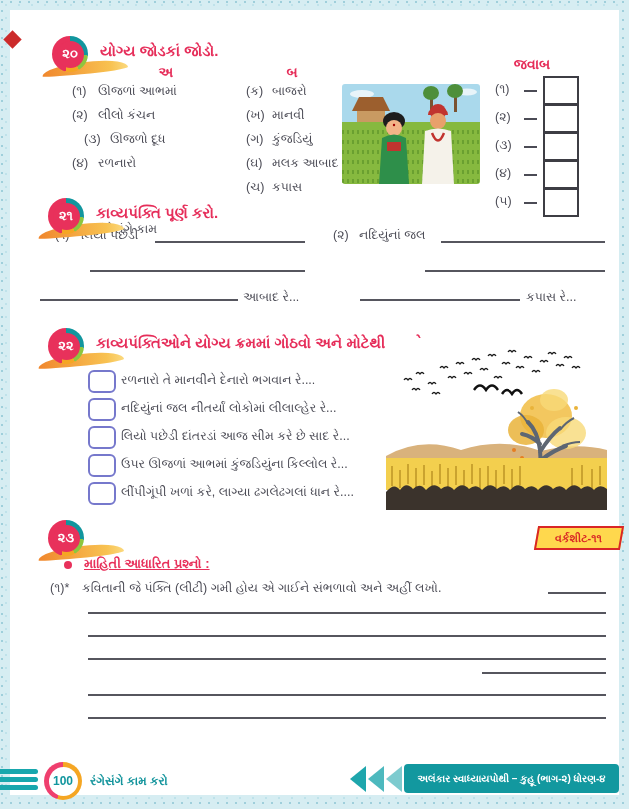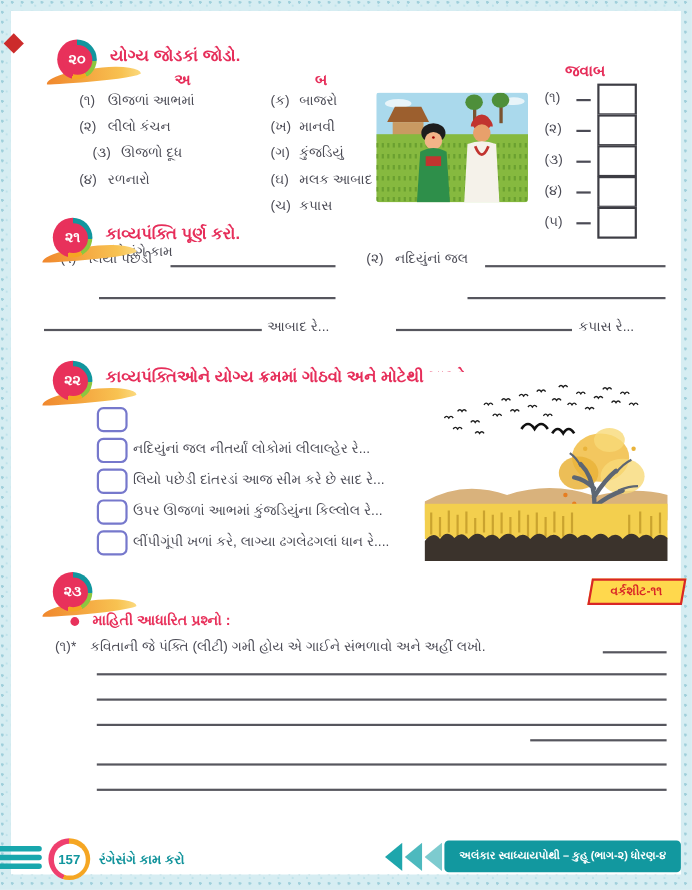--- a/index.html
+++ b/index.html
@@ -36,21 +36,21 @@
   .ans-dash{height:2px;background:#4b4b55;width:13px;}
   .ans-box{width:32px;height:25px;background:#fff;border:2px solid #3d3d44;}
   .wline{height:0;border-bottom:2px solid #56565e;}
   .body-text{font-size:12.5px;color:#4b4b55;white-space:nowrap;}
   .checkbox{width:24px;height:19px;background:#fff;border:2px solid #7678cc;border-radius:6px;}
   .ws-badge{
     background:#ffd84d;border:2px solid #d92626;transform:skewX(-10deg);
     display:flex;align-items:center;justify-content:center;height:20px;
   }
   .ws-badge span{transform:skewX(10deg);color:#d92626;font-weight:bold;font-size:11px;white-space:nowrap;}
-  .subhead{color:#e8315b;font-weight:bold;font-size:13px;white-space:nowrap;}
+  .subhead{color:#e8315b;font-weight:bold;font-size:13px;white-space:nowrap;text-decoration:underline;}
   .bullet-dot{width:8px;height:8px;border-radius:50%;background:#e8315b;}
   .corner-mark{width:13px;height:13px;background:#cc2b2b;transform:rotate(45deg);}
   .foot-bar{height:5px;background:#18a7ad;border-radius:0 3px 3px 0;}
   .page-circle{
     width:38px;height:38px;border-radius:50%;
     background:conic-gradient(#f5a623 0 55%,#ef3f6e 55% 100%);
     display:flex;align-items:center;justify-content:center;z-index:3;
   }
   .page-circle .inner{
     width:29px;height:29px;border-radius:50%;background:#fff;color:#11969e;
@@ -153,20 +153,21 @@
   <div class="abs wline" style="left:360px;top:299px;width:160px;"></div>
   <div class="abs body-text" style="left:526px;top:290px;">કપાસ રે...</div>
 
   <div class="abs swoosh" style="left:38px;top:354px;width:86px;"></div>
   <div class="abs sec-badge" style="left:48px;top:328px;">
     <div class="inner">૨૨</div>
   </div>
   <div class="abs sec-title" style="left:96px;top:334px;">કાવ્યપંક્તિઓને યોગ્ય ક્રમમાં ગોઠવો અને મોટેથી ગાઓ.</div>
 
   <div class="abs checkbox" style="left:88px;top:370px;"></div>
+  <div class="abs body-text" style="left:121px;top:373px;">રળનારો તે માનવીને દેનારો ભગવાન રે....</div>
   <div class="abs checkbox" style="left:88px;top:398px;"></div>
   <div class="abs body-text" style="left:121px;top:401px;">નદિયુંનાં જલ નીતર્યાં લોકોમાં લીલાલ્હેર રે...</div>
   <div class="abs checkbox" style="left:88px;top:426px;"></div>
   <div class="abs body-text" style="left:121px;top:429px;">લિયો પછેડી દાંતરડાં આજ સીમ કરે છે સાદ રે...</div>
   <div class="abs checkbox" style="left:88px;top:454px;"></div>
   <div class="abs body-text" style="left:121px;top:457px;">ઉપર ઊજળાં આભમાં કુંજડિયુંના કિલ્લોલ રે...</div>
   <div class="abs checkbox" style="left:88px;top:482px;"></div>
   <div class="abs body-text" style="left:121px;top:485px;">લીંપીગૂંપી ખળાં કરે, લાગ્યા ઢગલેઢગલાં ધાન રે....</div>
 
   <div class="abs" style="left:386px;top:338px;width:221px;height:172px;">
@@ -217,21 +218,21 @@
   <div class="abs wline" style="left:88px;top:658px;width:518px;"></div>
 
   <div class="abs wline" style="left:482px;top:672px;width:124px;"></div>
   <div class="abs wline" style="left:88px;top:694px;width:518px;"></div>
   <div class="abs wline" style="left:88px;top:717px;width:518px;"></div>
 
   <div class="abs foot-bar" style="left:0;top:769px;width:38px;"></div>
   <div class="abs foot-bar" style="left:0;top:777px;width:38px;"></div>
   <div class="abs foot-bar" style="left:0;top:785px;width:38px;"></div>
   <div class="abs page-circle" style="left:44px;top:762px;">
-    <div class="inner">157</div>
+    <div class="inner">100</div>
   </div>
   <div class="abs chapter-name" style="left:90px;top:774px;">રંગેસંગે કામ કરો</div>
 
   <div class="abs chev" style="left:350px;top:766px;opacity:0.95;"></div>
   <div class="abs chev" style="left:368px;top:766px;opacity:0.75;"></div>
   <div class="abs chev" style="left:386px;top:766px;opacity:0.55;"></div>
   <div class="abs banner" style="left:404px;top:764px;width:215px;">
     <span>અલંકાર સ્વાધ્યાયપોથી – કુહૂ (ભાગ-૨) ધોરણ-૪</span>
   </div>
 </div>

